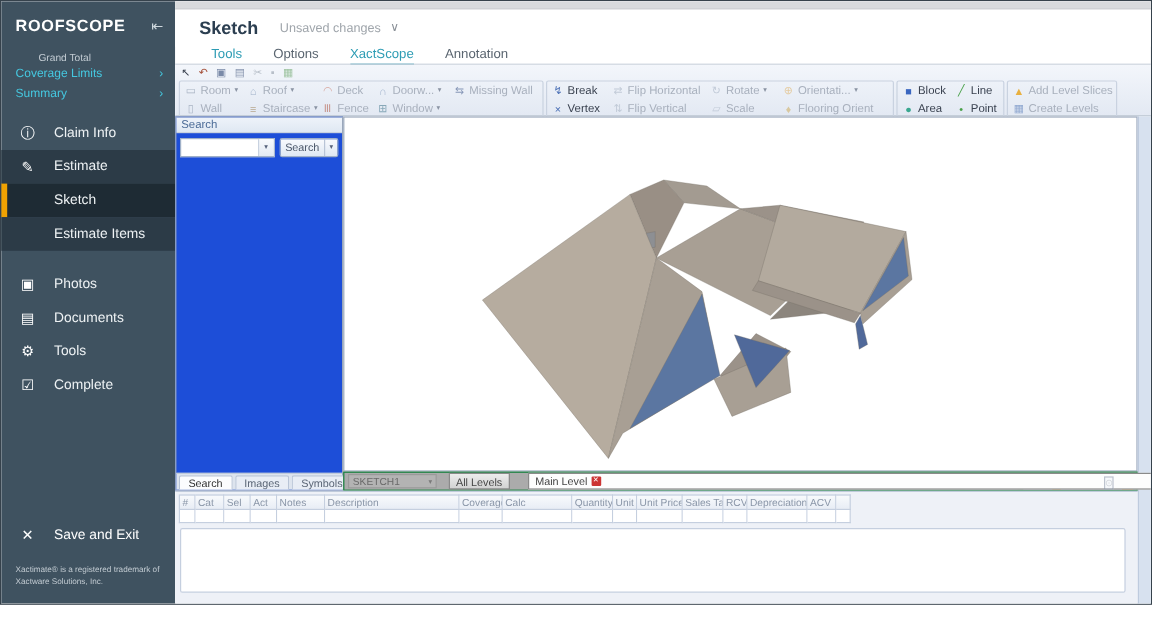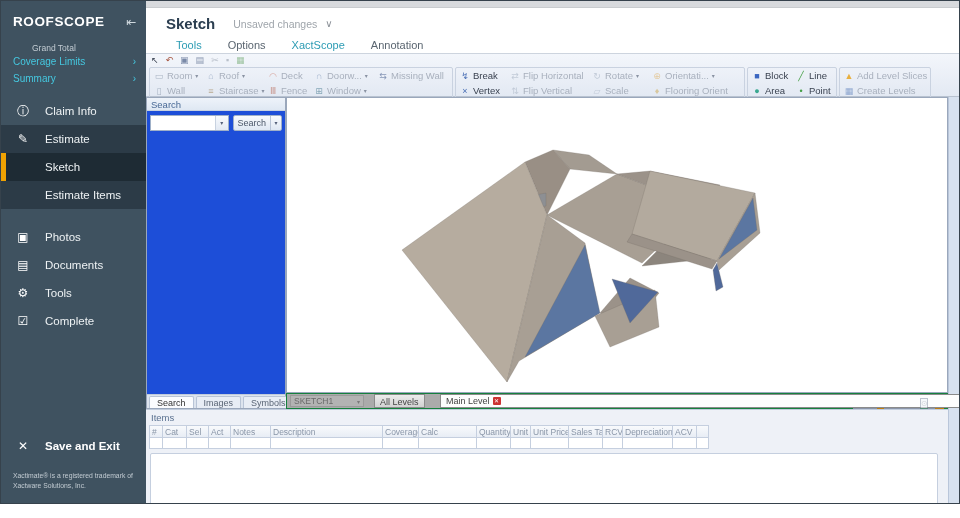--- a/index.html
+++ b/index.html
@@ -20,21 +20,21 @@
   .nav-row .nicon { width:44px; text-align:center; font-size:12px; color:#fff; }
   .nav-row .nlabel { font-size:11.5px; color:#eef2f4; }
   .nav-row.parent { background:#2c3b47; }
   .nav-row.sub .nicon { visibility:hidden; }
   .nav-row.sub { background:#2c3b47; }
   .nav-row.selected { background:#1e2b34; }
   .nav-row.selected::before { content:""; position:absolute; left:0; top:0; width:5px; height:100%; background:#f0a202; }
   .nav-row.gap { margin-top:14px; }
   .save-exit { position:absolute; bottom:44px; left:0; right:0; display:flex; align-items:center; height:26px; cursor:pointer; }
   .save-exit .nicon { width:44px; text-align:center; font-size:12px; color:#fff; }
-  .save-exit .nlabel { font-size:11.5px; color:#fff;font-weight:bold; }
+  .save-exit .nlabel { font-size:11.5px; color:#fff; }
   .trademark { position:absolute; bottom:12px; left:12px; right:6px; font-size:6.8px; line-height:1.5; color:#c2cbd2; }
 
   
   .main { position:absolute; left:145px; top:0; width:815px; height:100%; background:#fff; }
   .topstrip { position:absolute; left:0; top:0; width:100%; height:7px; background:#d8dadd; border-bottom:1px solid #c9cccf; }
   .hdr { position:absolute; left:0; top:7px; width:100%; height:31px; display:flex; align-items:center; padding-left:20px; background:#fff; }
   .title { font-size:15px; font-weight:600; color:#2b3e50; }
   .status { margin-left:18px; font-size:10.5px; color:#9fa5ab; }
   .status-chev { margin-left:8px; font-size:10px; color:#8a9097; }
   .tabs { position:absolute; left:0; top:38px; height:14px; display:flex; gap:26px; padding-left:30px; }
@@ -424,21 +424,20 @@
           <span class="vlabel">View</span>
           <span class="vcaret">▾</span>
         </div>
         <span>
           
         <span class="vicon" style="color: rgb(85, 97, 122);">□</span><span class="vicon" style="color: rgb(85, 97, 122);">◫</span><span class="vicon" style="color: rgb(85, 97, 122);">∴</span><span class="vicon active" style="color: rgb(51, 51, 51);">+</span><span class="vicon" style="color: rgb(85, 97, 122);">⇔</span><span class="vicon" style="color: rgb(58, 109, 181);">⊖</span><span class="vicon" style="color: rgb(58, 109, 181);">⊕</span><span class="vicon" style="color: rgb(58, 109, 181);">⊡</span><span class="vicon disabled" style="color: rgb(176, 182, 192);">⊙</span><span class="vicon" style="color: rgb(138, 147, 165);">□</span><span class="vicon active" style="color: rgb(31, 63, 138);">⊛</span></span>
       </div>
     </div>
 
     <div class="itemspanel">
-      <div class="items-label">Items</div>
       <div class="ihead">
 
       <span class="cell">#</span>
           <span class="cell">Cat</span>
           <span class="cell">Sel</span>
           <span class="cell">Act</span>
           <span class="cell">Notes</span>
           <span class="cell">Description</span>
           <span class="cell">Coverage</span>
           <span class="cell">Calc</span>

